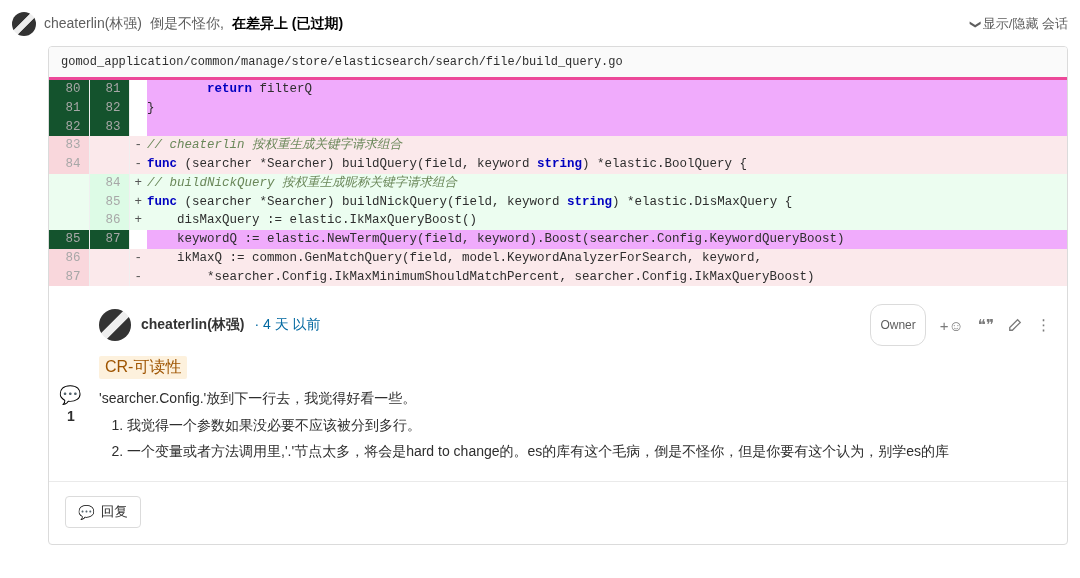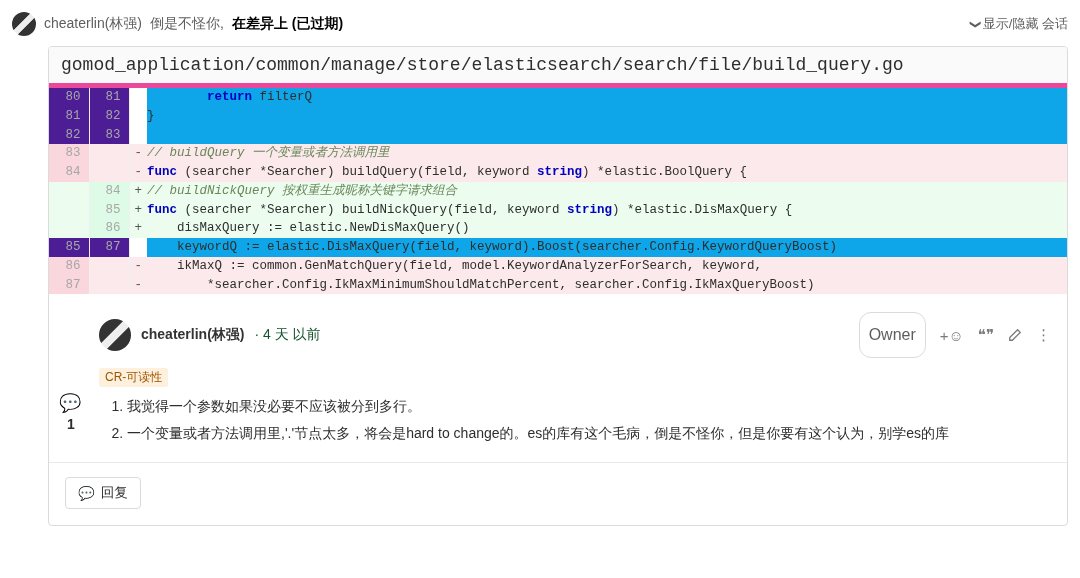--- a/index.html
+++ b/index.html
@@ -8,46 +8,46 @@
 .thread-head { display: flex; align-items: center; gap: 8px; padding: 4px 4px 10px 4px; }
 .avatar { width: 24px; height: 24px; border-radius: 50%; background: linear-gradient(135deg,#333 0%, #333 40%, #eee 42%, #eee 58%, #333 60%); flex: 0 0 24px; }
 .avatar.big { width: 32px; height: 32px; flex: 0 0 32px; }
 .muted { color: #5e5e5e; }
 .link { color: #000000; font-weight: 600; }
 .spacer { flex: 1; }
 .toggle { display: inline-flex; align-items: center; gap: 4px; color: #5e5e5e; cursor: pointer; font-size: 13px; }
 .chev { display:inline-block; transform: rotate(-90deg); font-size: 11px; }
 
 .diff { border: 1px solid #dbdbdb; border-radius: 4px; margin: 0 4px 0 40px; overflow: hidden; }
-.file-head { background: #fafafa; border-bottom: 5px solid #ec4899; padding: 8px 12px; font-family: "SFMono-Regular", Consolas, "Liberation Mono", Menlo, monospace; font-size: 18px; color: #2e2e2e; }
+.file-head { background: #fafafa; border-bottom: 3px solid #ec4899; padding: 8px 12px; font-family: "SFMono-Regular", Consolas, "Liberation Mono", Menlo, monospace; font-size: 12px; color: #2e2e2e; }
 table.code { border-collapse: collapse; width: 100%; font-family: "SFMono-Regular", Consolas, "Liberation Mono", Menlo, monospace; font-size: 12.5px; line-height: 1.5; }
-td.ln { width: 40px; min-width: 40px; text-align: right; padding: 0 8px; color: #a7a7a7; background: #4c1d95; border-right: 1px solid #f0f0f0; user-select: none; vertical-align: top; }
+td.ln { width: 40px; min-width: 40px; text-align: right; padding: 0 8px; color: #a7a7a7; background: #14532d; border-right: 1px solid #f0f0f0; user-select: none; vertical-align: top; }
 td.sign { width: 18px; text-align: center; color: #555; vertical-align: top; }
 td.content { padding-right: 8px; white-space: pre; vertical-align: top; }
-tr.ctx td.content { background: #0ea5e9; }
+tr.ctx td.content { background: #f0abfc; }
 tr.del td.ln { background: #fbe9eb; }
 tr.del td.sign, tr.del td.content { background: #fbe9eb; }
 tr.add td.ln { background: #ecfdf0; }
 tr.add td.sign, tr.add td.content { background: #ecfdf0; }
 tr.del td.ln:first-child { background: #f9d7dc; }
 tr.add td.ln:nth-child(2) { background: #ddfbe6; }
 .k-kw { color: #0000c0; font-weight: 700; }
 .k-cm { color: #6a8759; font-style: italic; }
 
 .note-area { display: flex; gap: 14px; padding: 18px 16px 16px 8px; }
 .note-left { width: 28px; display: flex; flex-direction: column; align-items: center; padding-top: 80px; }
 .speech { font-size: 18px; }
 .note-body { flex: 1; }
 .note-head { display: flex; align-items: center; gap: 10px; }
 .note-name { color: #333; font-weight: 600; }
-.note-time { color: #14532d; }
+.note-time { color: #0369a1; }
 .note-actions { display: flex; align-items: center; gap: 14px; }
-.badge-owner { border: 1px solid #dbdbdb; border-radius: 12px; padding: 13px 9px; font-size: 16px; color: #5e5e5e; }
+.badge-owner { border: 1px solid #dbdbdb; border-radius: 12px; padding: 13px 9px; font-size: 12px; color: #5e5e5e; }
 .icon-btn { color: #7a7a7a; cursor: pointer; font-size: 15px; display:inline-flex; align-items:center; }
-.tag { display: inline-block; background: #fdf1dd; color: #9e5400; font-size: 12px; padding: 1px 6px; border-radius: 2px; margin: 10px 0 6px 0; }
+.tag { display: inline-block; background: #fdf1dd; color: #9e5400; font-size: 16px; padding: 1px 6px; border-radius: 2px; margin: 10px 0 6px 0; }
 .note-text { line-height: 1.9; color: #2e2e2e; }
 .note-text ol { padding-left: 28px; }
 .btn-row { display: flex; gap: 10px; padding: 14px 16px 16px 16px; border-top: 1px solid #eaeaea; }
 .btn { border: 1px solid #dbdbdb; background: #fff; border-radius: 4px; padding: 6px 12px; font-size: 13.5px; cursor: pointer; display: inline-flex; align-items: center; gap: 6px; color: #2e2e2e; }
 svg.ico { width: 14px; height: 14px; }
 </style>
 </head>
 <body>
 
 <div class="wrap">
@@ -82,21 +82,21 @@
           <tr class="ctx">
             <td class="ln">82</td>
             <td class="ln">83</td>
             <td class="sign"></td>
             <td class="content"></td>
           </tr>
           <tr class="del">
             <td class="ln">83</td>
             <td class="ln"></td>
             <td class="sign">-</td>
-            <td class="content"><span class="k-cm">// buildQuery 一个变量或者方法调用里</span></td>
+            <td class="content"><span class="k-cm">// cheaterlin 按权重生成关键字请求组合</span></td>
           </tr>
           <tr class="del">
             <td class="ln">84</td>
             <td class="ln"></td>
             <td class="sign">-</td>
             <td class="content"><span class="k-kw">func</span> (searcher *Searcher) buildQuery(field, keyword <span class="k-kw">string</span>) *elastic.BoolQuery {</td>
           </tr>
           <tr class="add">
             <td class="ln"></td>
             <td class="ln">84</td>
@@ -106,27 +106,27 @@
           <tr class="add">
             <td class="ln"></td>
             <td class="ln">85</td>
             <td class="sign">+</td>
             <td class="content"><span class="k-kw">func</span> (searcher *Searcher) buildNickQuery(field, keyword <span class="k-kw">string</span>) *elastic.DisMaxQuery {</td>
           </tr>
           <tr class="add">
             <td class="ln"></td>
             <td class="ln">86</td>
             <td class="sign">+</td>
-            <td class="content">    disMaxQuery := elastic.NewDisMaxQuery()</td>
+            <td class="content">    disMaxQuery := elastic.IkMaxQueryBoost()</td>
           </tr>
           <tr class="ctx">
             <td class="ln">85</td>
             <td class="ln">87</td>
             <td class="sign"></td>
-            <td class="content">    keywordQ := elastic.DisMaxQuery(field, keyword).Boost(searcher.Config.KeywordQueryBoost)</td>
+            <td class="content">    keywordQ := elastic.NewTermQuery(field, keyword).Boost(searcher.Config.KeywordQueryBoost)</td>
           </tr>
           <tr class="del">
             <td class="ln">86</td>
             <td class="ln"></td>
             <td class="sign">-</td>
             <td class="content">    ikMaxQ := common.GenMatchQuery(field, model.KeywordAnalyzerForSearch, keyword,</td>
           </tr>
           <tr class="del">
             <td class="ln">87</td>
             <td class="ln"></td>
@@ -156,20 +156,21 @@
                   <path d="M11 2l3 3-9 9H2v-3l9-9z"></path>
                 </svg>
             </span>
             <span class="icon-btn">⋮</span>
           </div>
         </div>
         <div>
           <span class="tag">CR-可读性</span>
         </div>
         <div class="note-text">
+          <div>'searcher.Config.'放到下一行去，我觉得好看一些。</div>
           <ol>
             <li>我觉得一个参数如果没必要不应该被分到多行。</li>
             <li>一个变量或者方法调用里,'.'节点太多，将会是hard to change的。es的库有这个毛病，倒是不怪你，但是你要有这个认为，别学es的库</li>
           </ol>
         </div>
       </div>
     </div>
 
     <div class="btn-row">
       <button class="btn">

